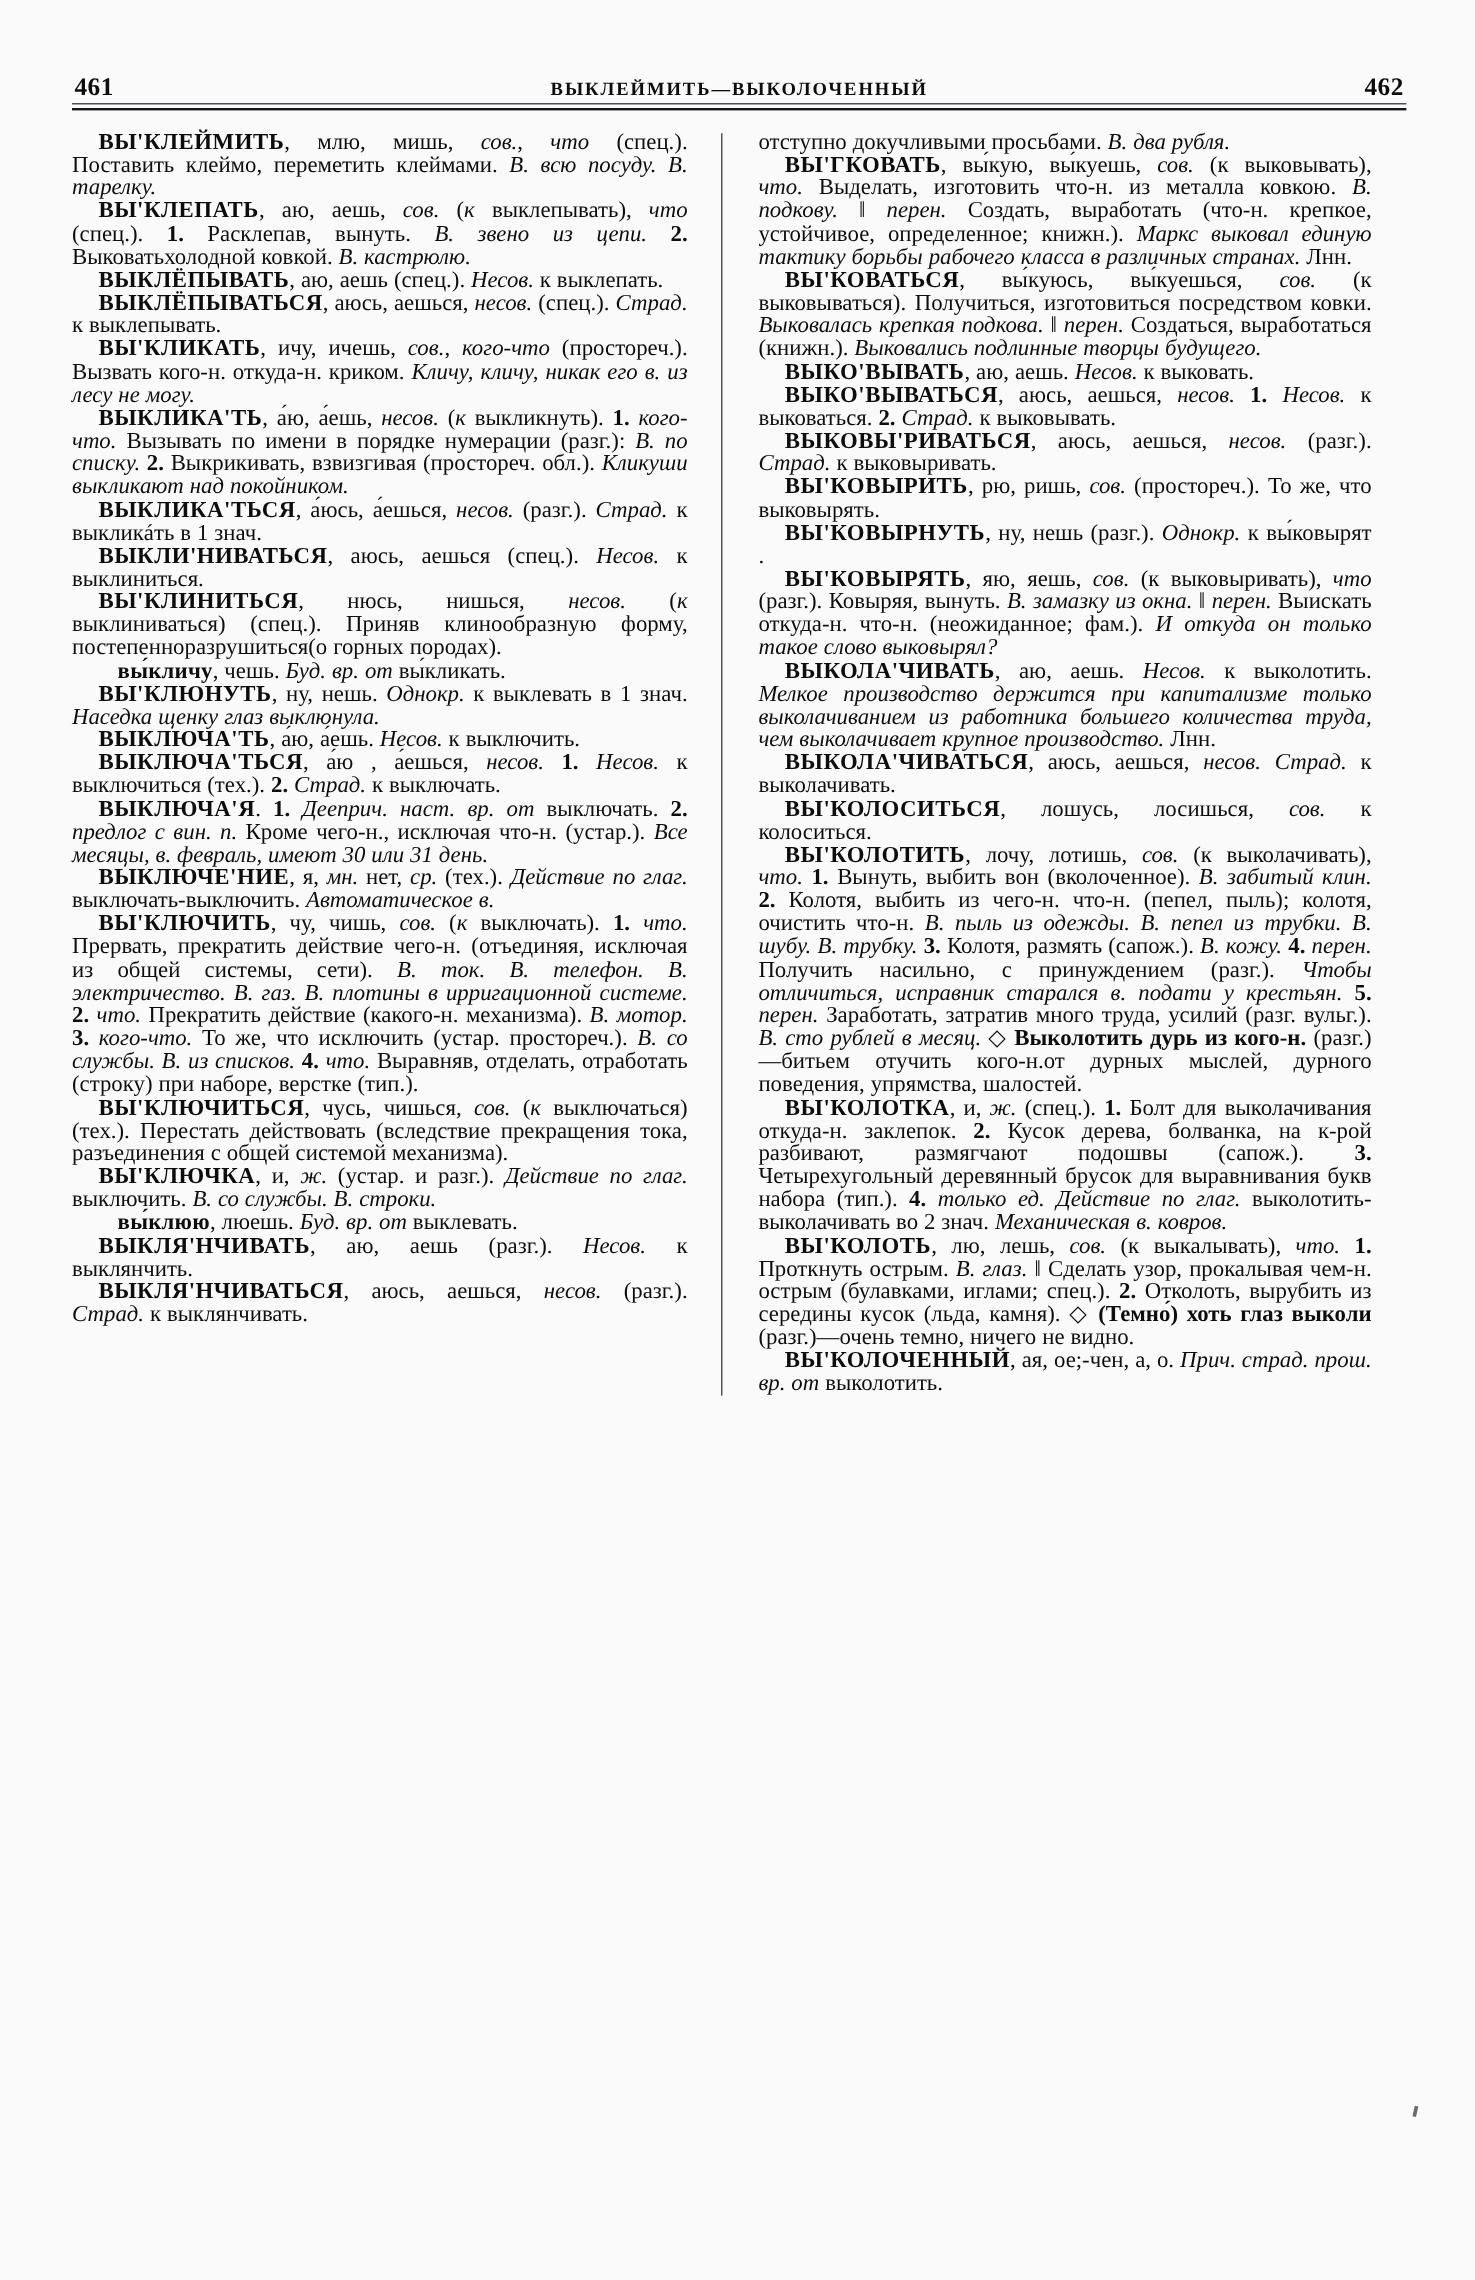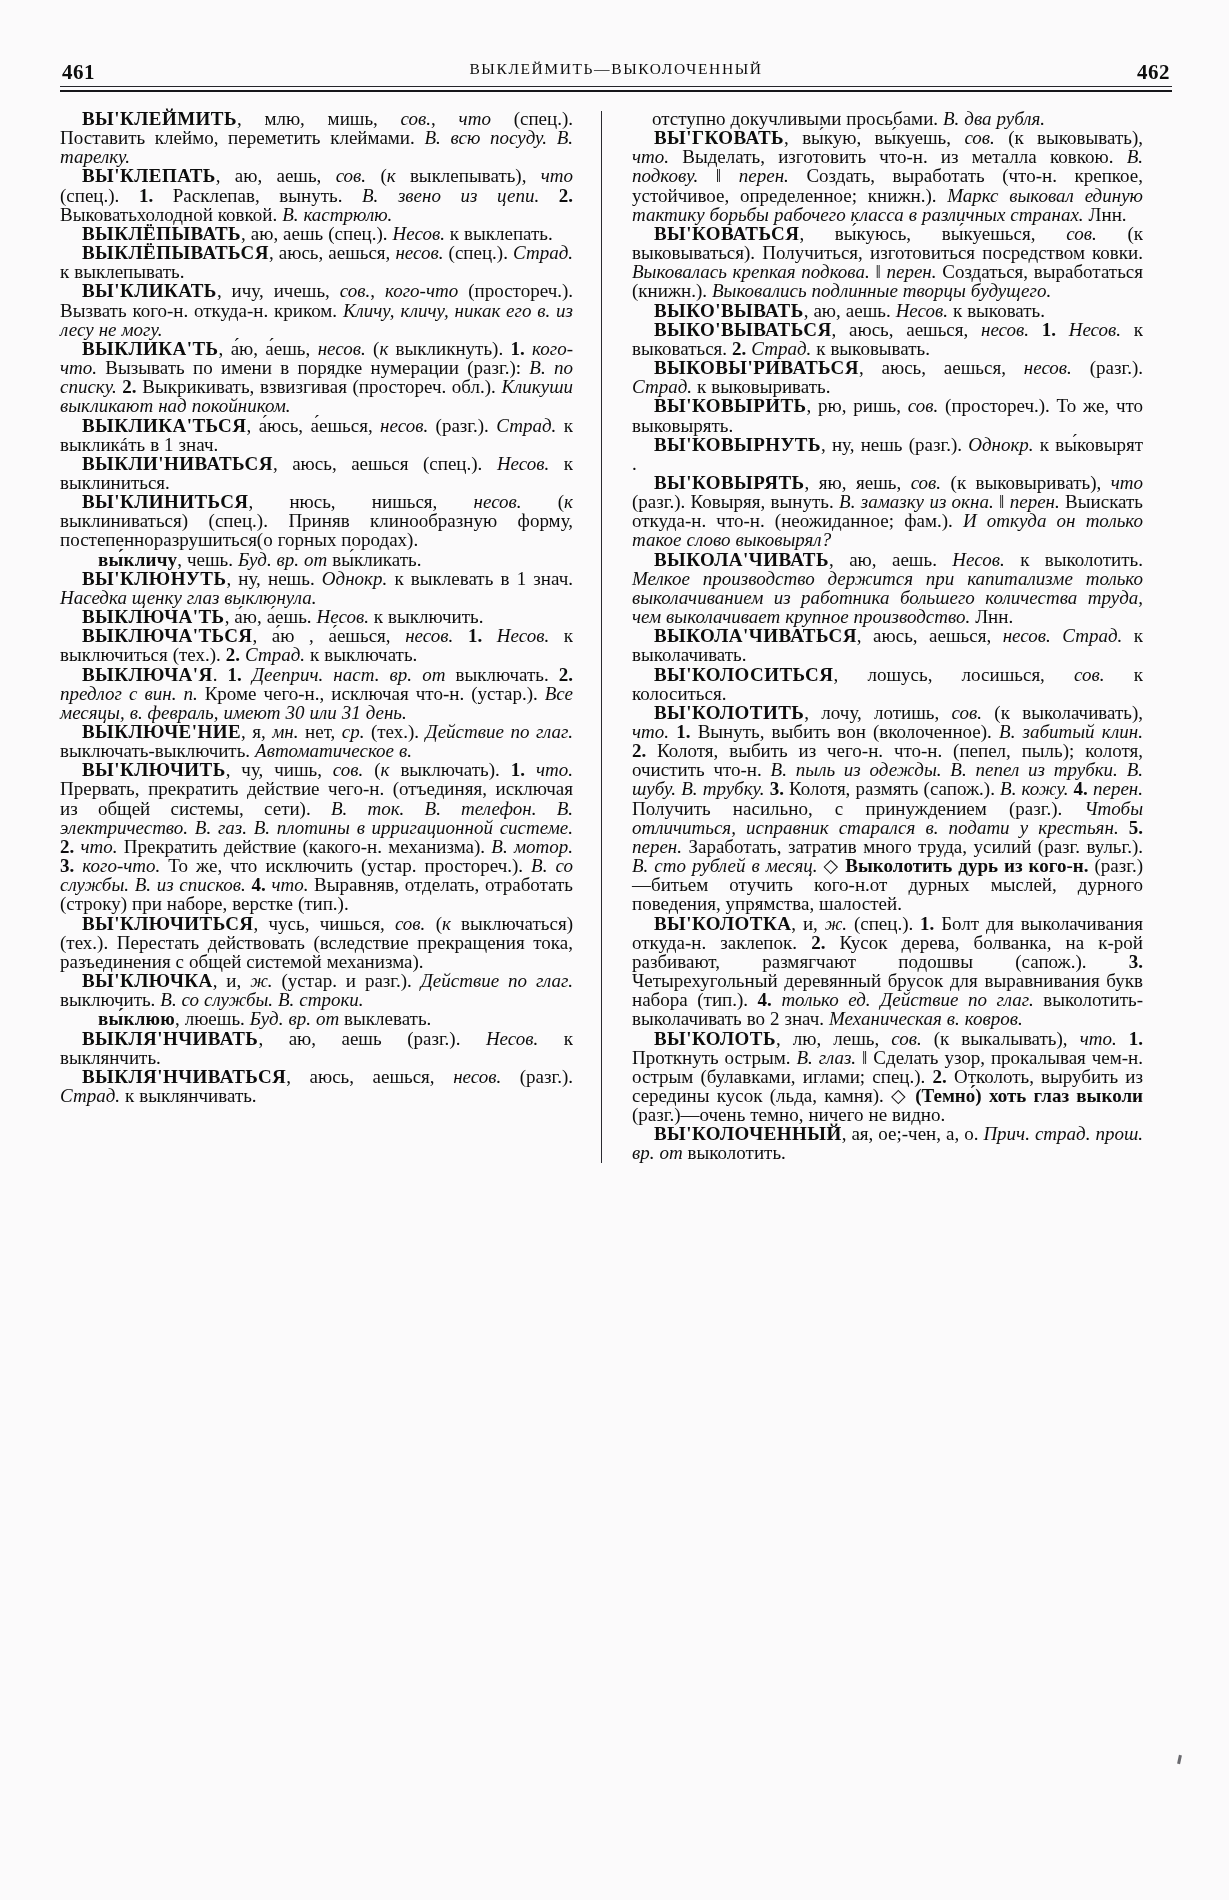--- a/index.html
+++ b/index.html
@@ -25,33 +25,34 @@
   }
   .page-inner {
     position: absolute;
     left: 60px;
     top: 62px;
     width: 1112px;
   }
   
   .head {
     display: flex;
+    align-items: flex-end;
     justify-content: space-between;
     padding: 0 2px 3px 2px;
   }
   .folio {
     font-family: "Liberation Serif", serif;
     font-weight: bold;
     font-size: 21px;
     letter-spacing: 0.5px;
     line-height: 1;
   }
   .runhead {
     font-family: "Liberation Serif", serif;
-    font-weight: normal;
+    font-weight: bold;
     font-size: 15.5px;
     letter-spacing: 1.6px;
     line-height: 1;
     position: relative;
     top: -1px;
   }
   .rule-wrap {
     position: relative;
     height: 7px;
   }
@@ -89,21 +90,21 @@
   .entry {
     font-size: 19px;
     line-height: 19.15px;
     text-align: justify;
     text-justify: inter-word;
     text-indent: 22px;
     margin: 0;
     hyphens: manual;
     word-spacing: 0.2px;
   }
-  .entry.noindent { text-indent: 0; margin-left: 20px; }
+  .entry.noindent { text-indent: 0; }
   .hw {
     font-weight: bold;
     font-family: "Liberation Serif", serif;
     letter-spacing: 0.45px;
   }
   .hw-sm {
     font-weight: bold;
     font-family: "Liberation Serif", serif;
     letter-spacing: 0.2px;
     margin-left: 16px;

